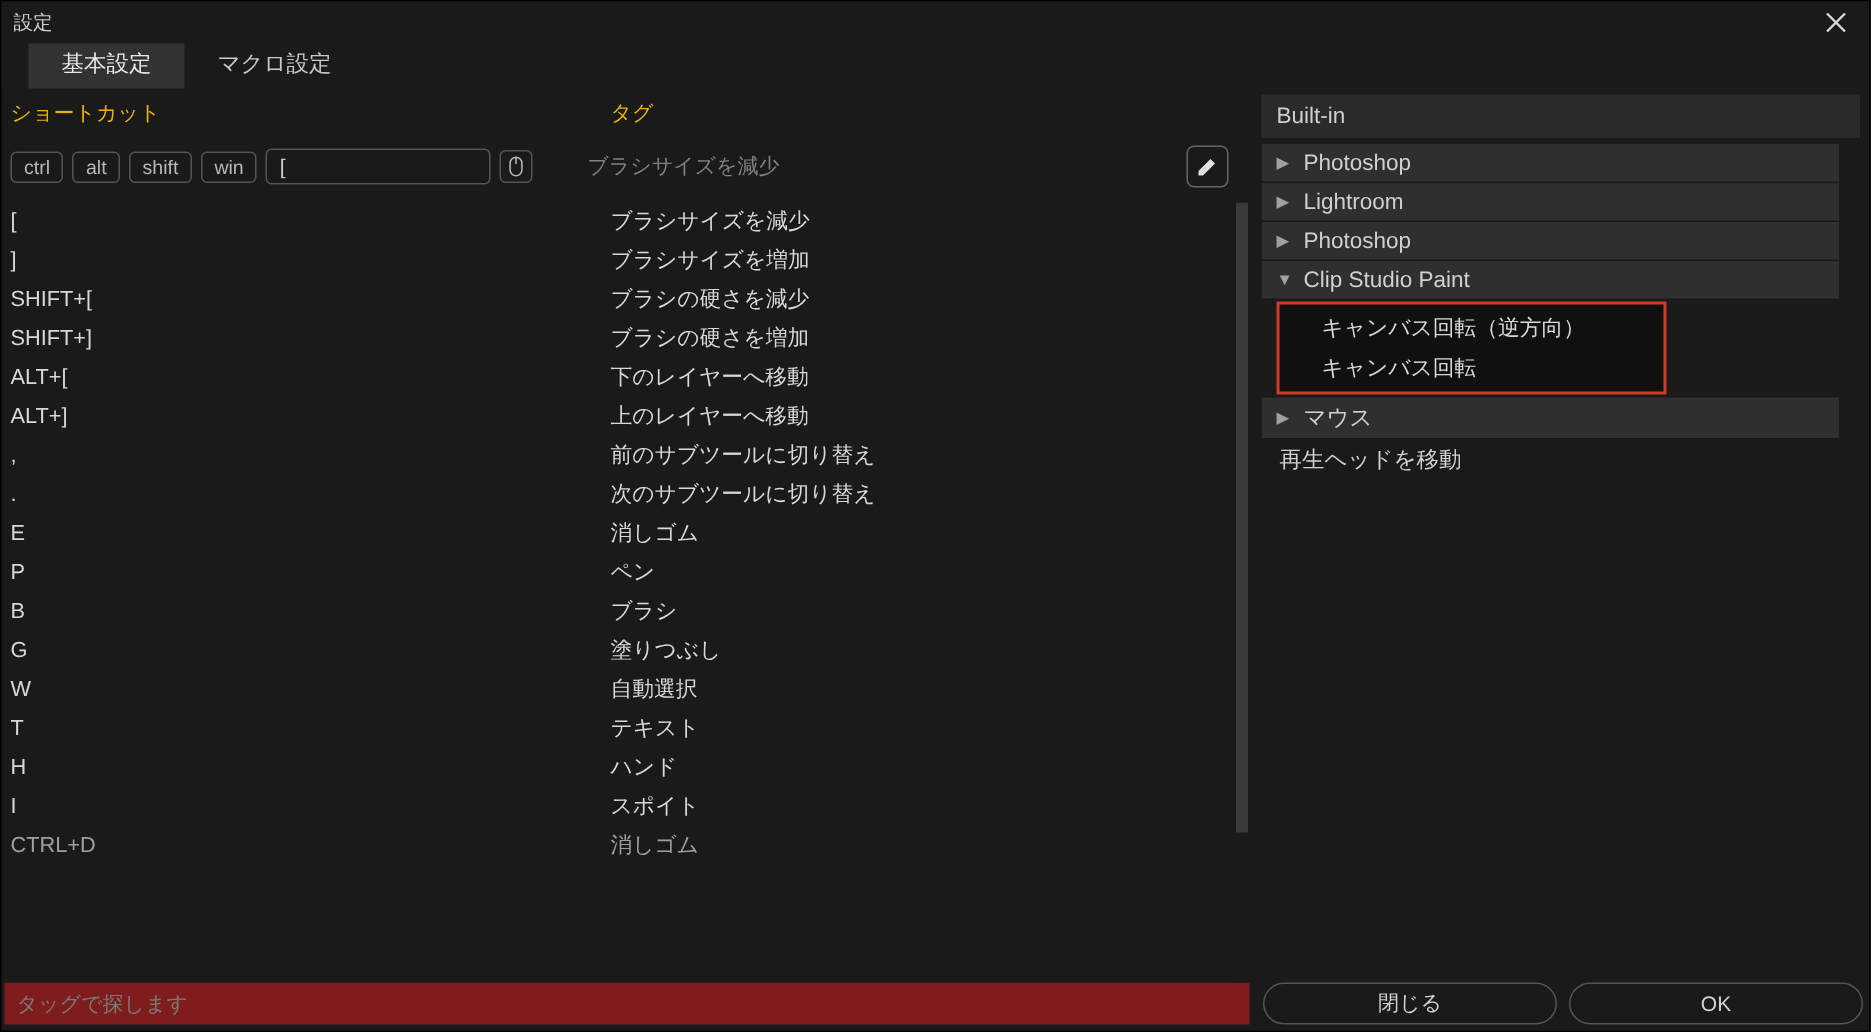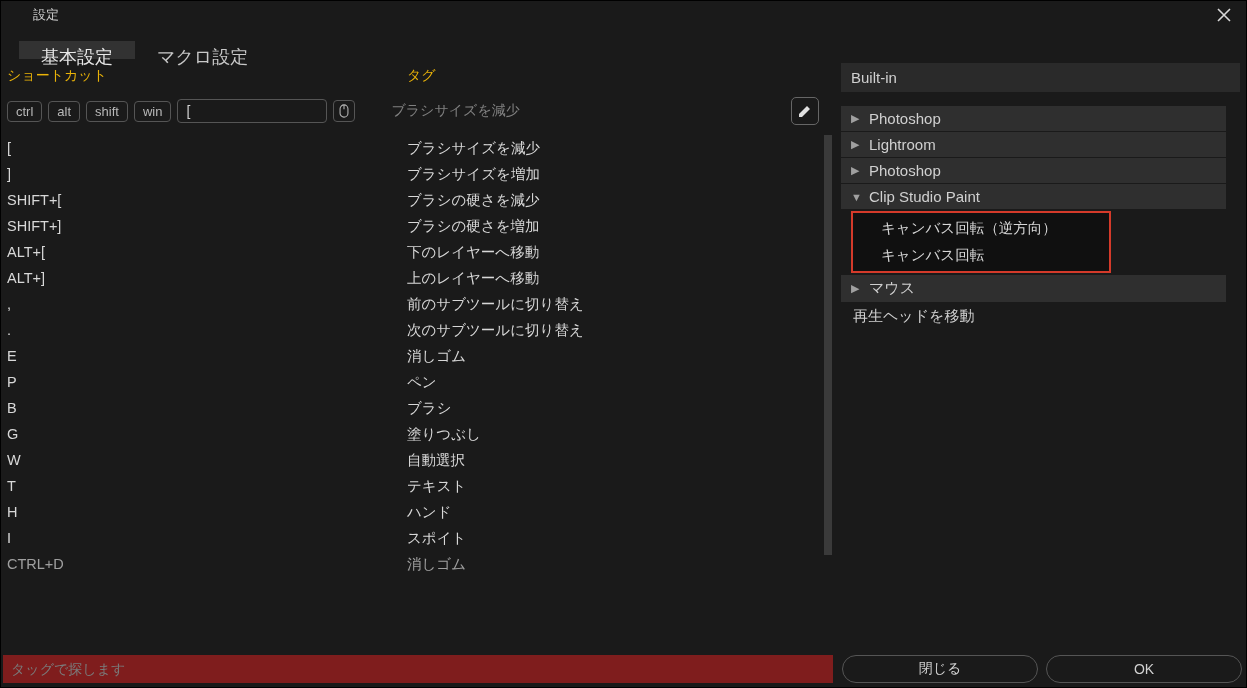--- a/index.html
+++ b/index.html
@@ -18,39 +18,38 @@
     border: 1px solid #000;
   }
   .titlebar {
     height: 28px;
     display: flex;
     align-items: center;
     justify-content: space-between;
     padding: 0 8px;
     background: #1a1a1a;
   }
-  .titlebar .title { font-size: 13px; color: #d0d0d0; margin-left: 24px; }
+  .titlebar .title { font-size: 13px; color: #d0d0d0; }
   .close-x {
     width: 28px; height: 28px;
     display:flex; align-items:center; justify-content:center;
     cursor:pointer; color:#d8d8d8;
   }
   .close-x svg { width:16px; height:16px; }
   .tabs {
     display:flex;
     padding-left:18px;
     height:30px;
     background:#1a1a1a;
   }
   .tab {
     padding: 4px 22px;
     color:#c8c8c8;
     cursor:pointer;
-    font-size:18px;
-    margin-top:12px;
+    font-size:15px;
   }
   .tab.active {
     background:#323232;
     color:#e8e8e8;
   }
   .content {
     display:flex;
     height: calc(100% - 28px - 30px);
     padding: 2px 2px 0 2px;
     gap:2px;
@@ -168,21 +167,21 @@
     width:405px;
     display:flex;
     flex-direction:column;
     background:#1a1a1a;
   }
   .side-header {
     background:#2a2a2a;
     color:#d0d0d0;
     padding:6px 10px;
     font-size:15px;
-    margin:2px 4px 14px 2px;
+    margin:2px 4px 4px 2px;
   }
   .tree {
     flex:1;
     overflow:hidden;
     margin:0 18px 0 2px;
     position:relative;
   }
   .tree-item {
     display:flex; align-items:center;
     background:#2f2f2f;

